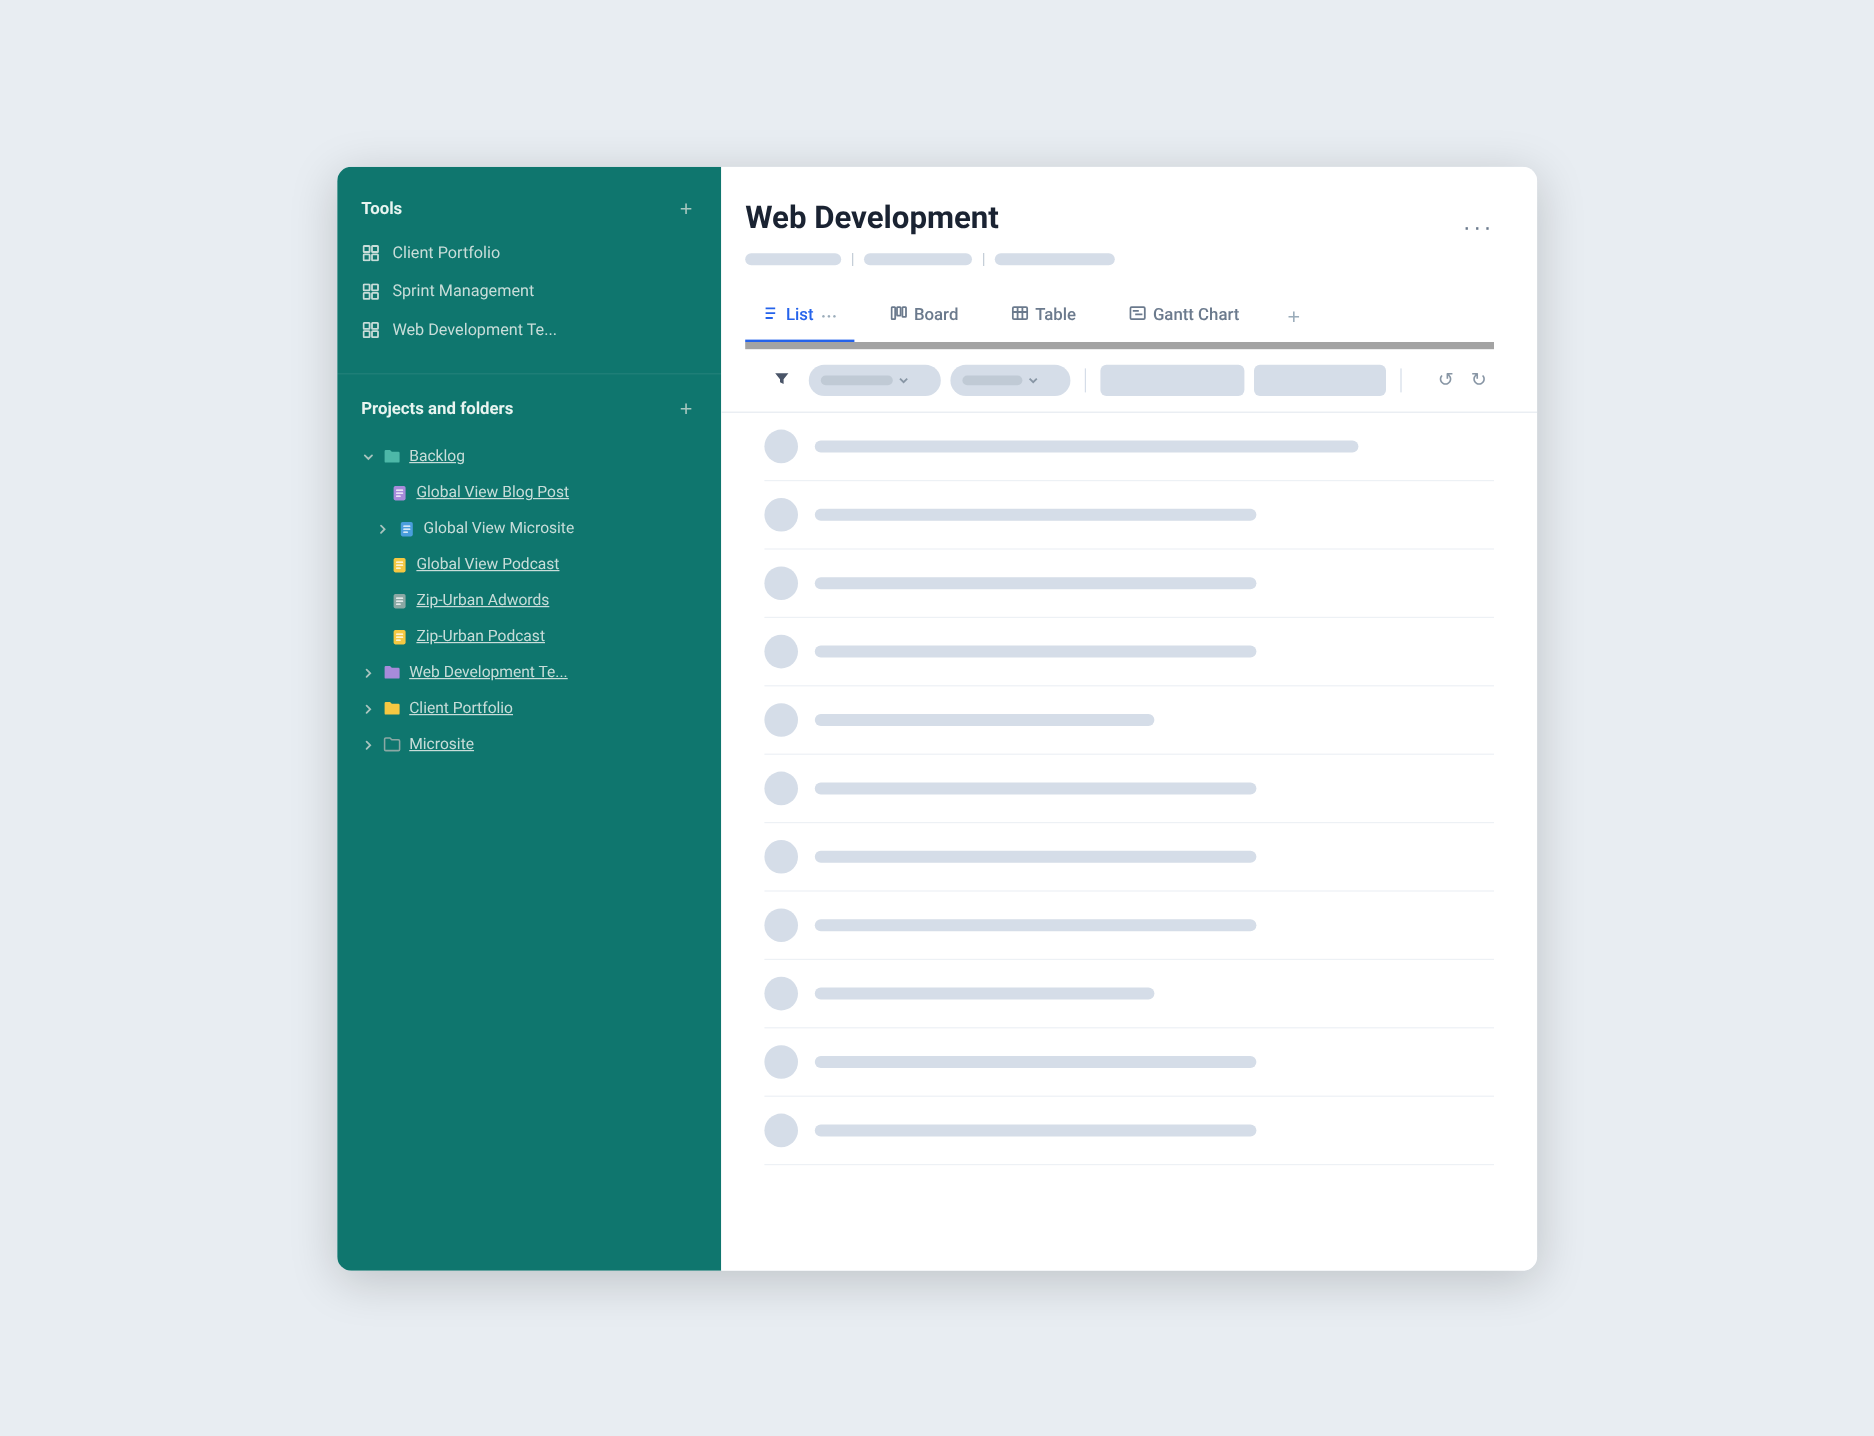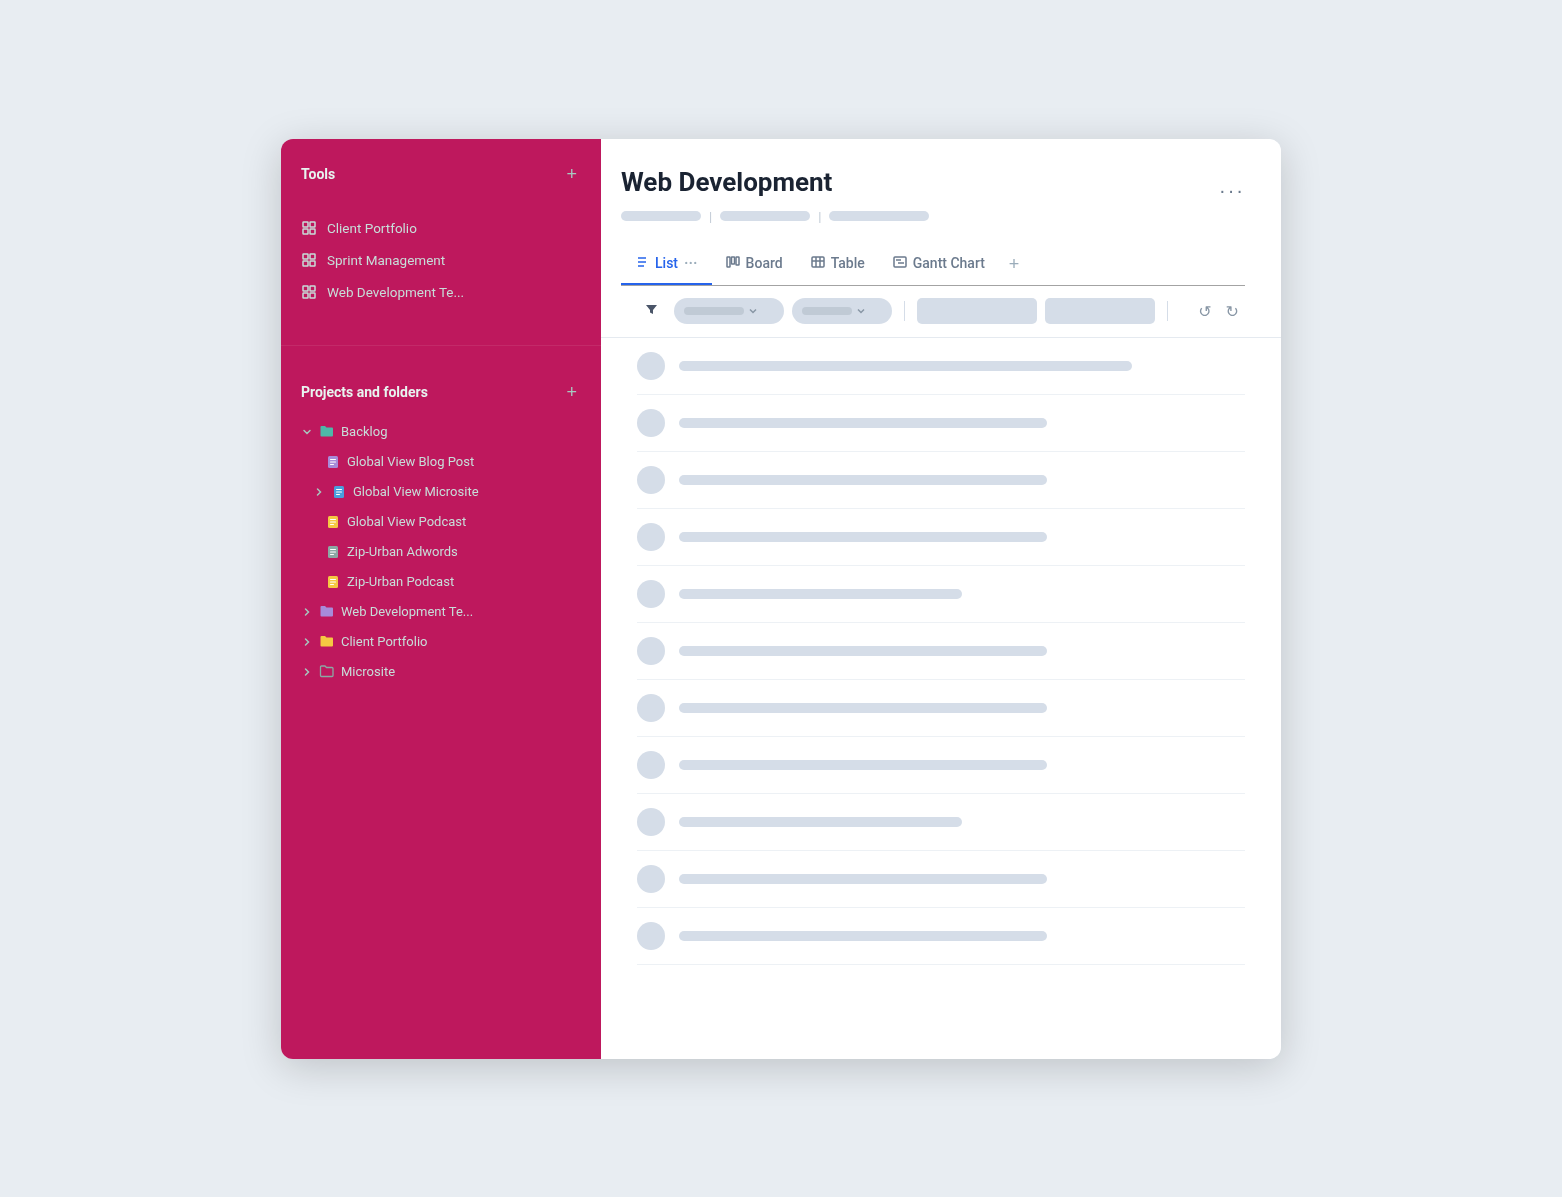--- a/index.html
+++ b/index.html
@@ -17,27 +17,26 @@
       height: 920px;
       border-radius: 12px;
       overflow: hidden;
       box-shadow: 0 8px 40px rgba(0,0,0,0.18);
     }
 
     
     .sidebar {
       width: 320px;
       min-width: 320px;
-      background: #be185d;
+      background: #0f766e;
       color: #c8ddd9;
       display: flex;
       flex-direction: column;
       padding: 24px 0 0 0;
       overflow-y: auto;
-      gap: 17px;
     }
     .sidebar-section-header {
       display: flex;
       align-items: center;
       justify-content: space-between;
       padding: 0 20px 10px 20px;
     }
     .sidebar-section-title {
       font-size: 14px;
       font-weight: 700;
@@ -88,23 +87,23 @@
     .nav-item {
       display: flex;
       align-items: center;
       gap: 6px;
       padding: 7px 20px;
       font-size: 13px;
       color: #c8ddd9;
       cursor: pointer;
     }
 
-    .nav-item.level-0 { padding-left: 20px; }
+    .nav-item.level-0 { padding-left: 20px; text-decoration: underline; }
     .nav-item.level-1 { padding-left: 32px; }
-    .nav-item.level-2 { padding-left: 44px; }
+    .nav-item.level-2 { padding-left: 44px; text-decoration: underline; }
 
     .chevron {
       width: 12px;
       height: 12px;
       display: inline-flex;
       align-items: center;
       justify-content: center;
       flex-shrink: 0;
       color: #a8c4be;
     }
@@ -161,22 +160,22 @@
       font-size: 13px;
     }
 
     .header-row {
       position: relative;
     }
 
     .tabs-bar {
       display: flex;
       align-items: center;
-      gap: 0;
-      border-bottom: 1px solid #a3a3a3;
+      gap: 16px;
+      border-bottom: 6px solid #a3a3a3;
       padding-bottom: 0;
       margin: 0 0 0 0;
     }
     .tab {
       display: flex;
       align-items: center;
       gap: 6px;
       padding: 10px 14px;
       font-size: 14px;
       font-weight: 500;

